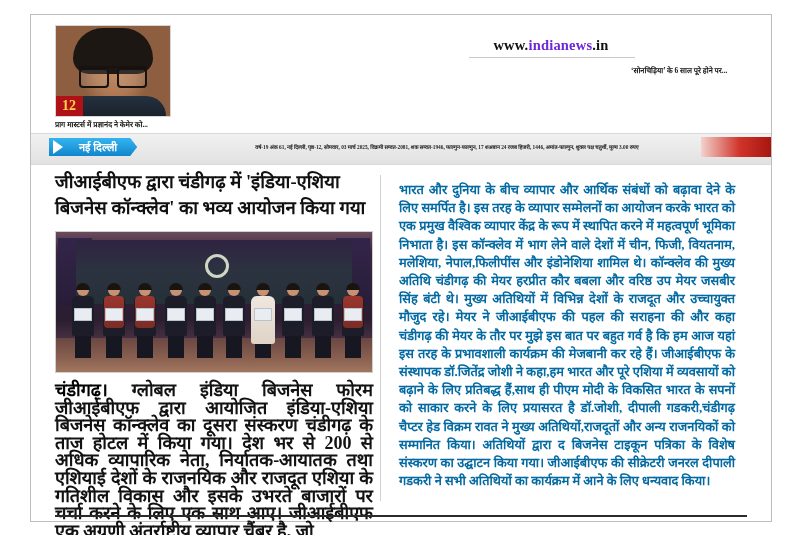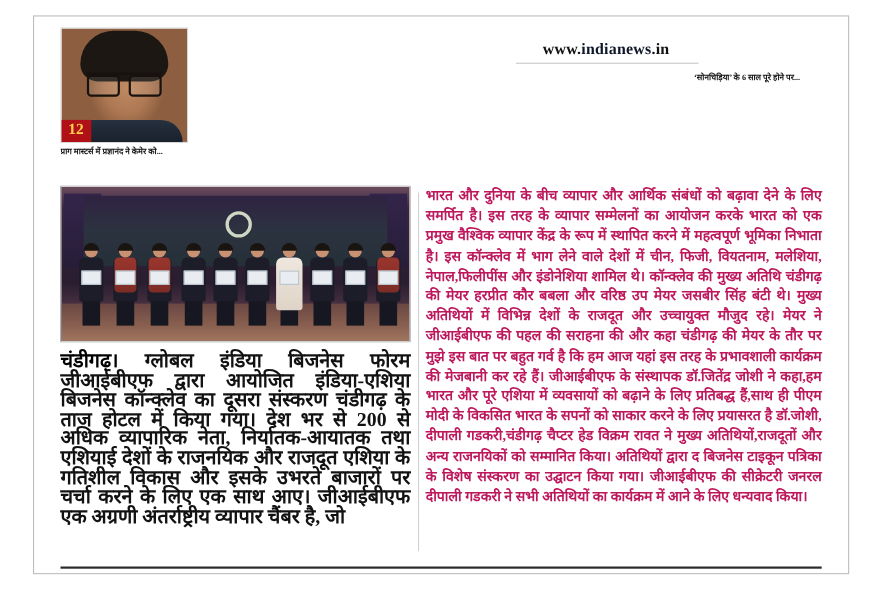--- a/index.html
+++ b/index.html
@@ -43,21 +43,21 @@
   .promo {
     position: absolute;
     width: 116px;
   }
   .promo.left  { left: 24px;  top: 10px; }
   .promo.right { left: 600px; top: 10px; }
 
   .promo-photo {
     position: relative;
     width: 116px;
-    height: 105px;
+    height: 92px;
     overflow: hidden;
     border: 1px solid #d6d6d6;
     box-sizing: border-box;
   }
   .promo-photo.boy {
     background:
       radial-gradient(ellipse 34px 40px at 52% 52%, #c08a62 0%, #ac7752 60%, #8d5f40 100%),
       linear-gradient(180deg, #dcdcdc 0%, #c8c8c8 100%);
   }
   .boy-hair {
@@ -139,21 +139,21 @@
     position: absolute;
     left: 430px; top: 22px;
     width: 180px;
     text-align: center;
     font-family: "Liberation Serif", serif;
     font-size: 14.5px;
     font-weight: bold;
     color: #111111;
     letter-spacing: .2px;
   }
-  .site-url .hl { color: #0f172a; }
+  .site-url .hl { color: #6d28d9; }
   .url-rule {
     position: absolute;
     left: 438px; top: 42px;
     width: 166px; height: 1px;
     background: #c9c9c9;
   }
 
   .logo {
     position: absolute;
     left: 168px; top: 16px;
@@ -353,24 +353,24 @@
   }
   .dateline {
     font-weight: bold;
     color: #000000;
   }
 
   .body-para {
     font-family: "Liberation Serif", serif;
     font-size: 12.8px;
     line-height: 18.2px;
-    color: #be185d;
+    color: #0369a1;
     text-align: justify;
     font-weight: bold;
-    margin: 0;
+    margin: 12px;
   }
 
   .bottom-rule {
     position: absolute;
     left: 24px; top: 500px;
     width: 692px; height: 2px;
     background: #2b2b2b;
   }
 </style>
 </head>
@@ -395,25 +395,32 @@
         <div class="promo-caption">‘सोनचिड़िया’ के 6 साल पूरे होने पर...</div>
       </div>
 
       <div class="site-url">
         <span>www.</span><span class="hl">indianews</span><span>.in</span>
       </div>
       <div class="url-rule"></div>
 
     </div>
 
+    <div class="strip">
+      <div class="edition-tag">नई दिल्ली</div>
+      <div class="edition-chevron"></div>
+      <div class="strip-text">वर्ष-19 अंक 61, नई दिल्ली, पृष्ठ-12, सोमवार, 03 मार्च 2025, विक्रमी सम्वत-2081, शक सम्वत-1946, फाल्गुन-फाल्गुन, 17 शअबान 24 रजब हिजरी, 1446, अमांत-फाल्गुन, शुक्ल पक्ष चतुर्थी, मूल्य 3.00 रुपए</div>
+      <div class="strip-endcap"></div>
+    </div>
 
     <div class="content">
       <div class="col-divider"></div>
 
       <div class="col-left">
+        <h1 class="headline">जीआईबीएफ द्वारा चंडीगढ़ में 'इंडिया-एशिया बिजनेस कॉन्क्लेव' का भव्य आयोजन किया गया</h1>
 
         <div class="photo-frame">
           <div class="stage-bg"></div>
           <div class="stage-sidepanel l"></div>
           <div class="stage-sidepanel r"></div>
           <div class="stage-banner"></div>
           <div class="stage-floor"></div>
 
           <div class="person" style="left:14px">
             <div class="p-legs"></div>

